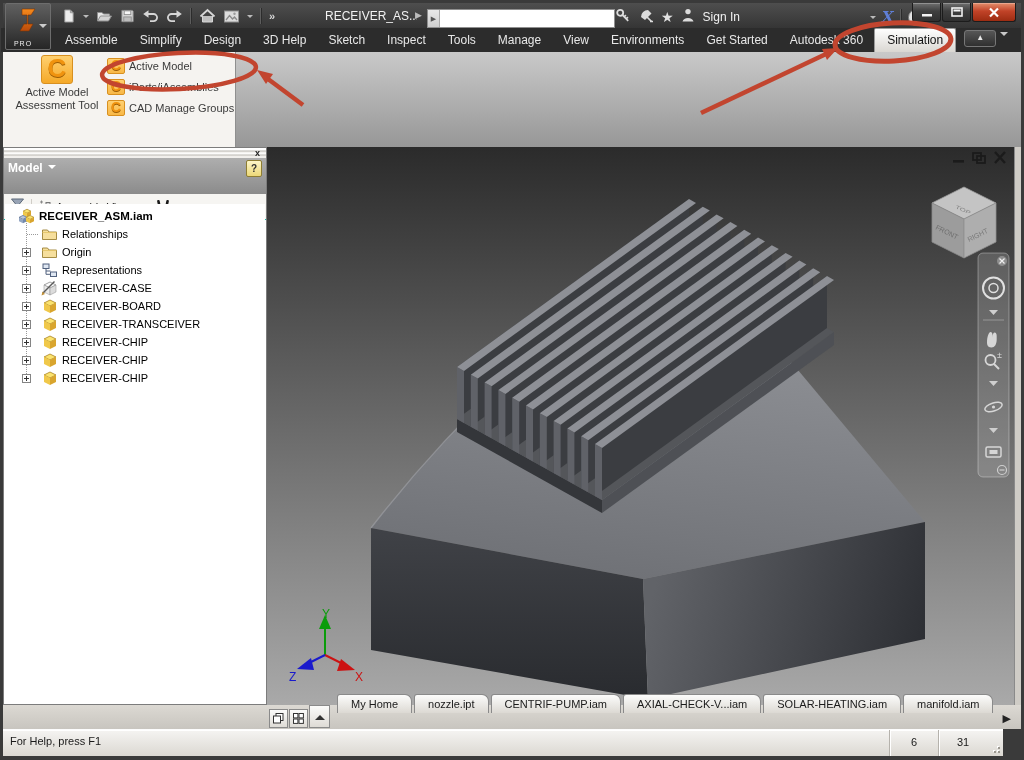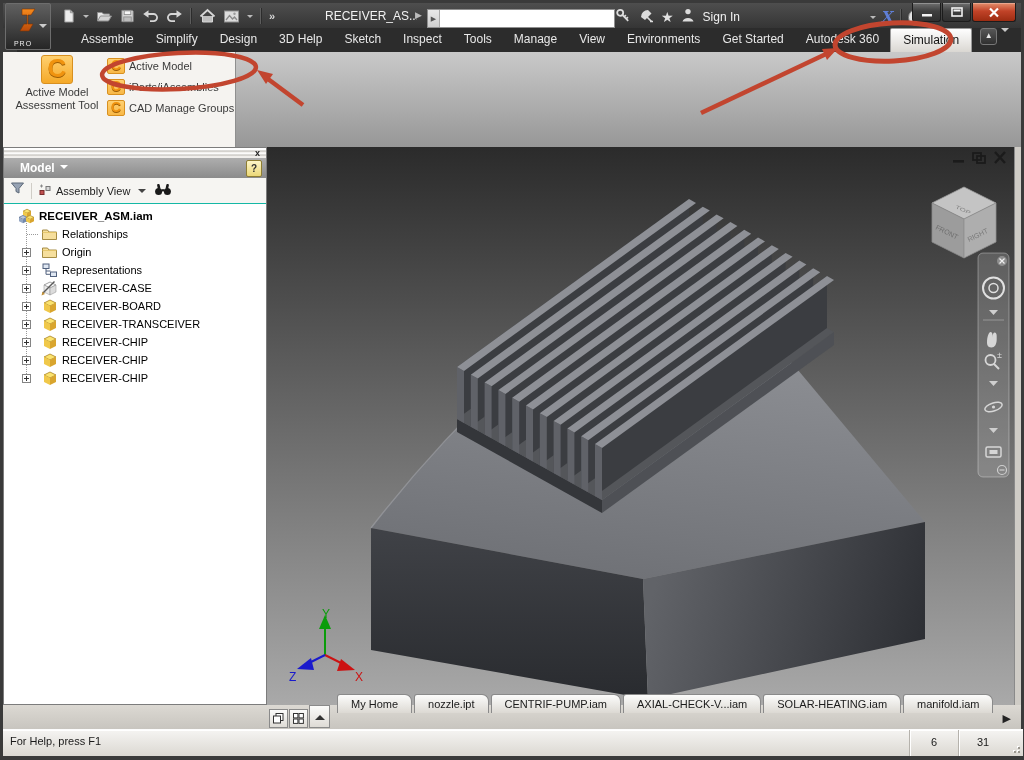--- a/index.html
+++ b/index.html
@@ -32,22 +32,22 @@
   .xlogo{font-family:"DejaVu Serif",serif;font-style:italic;font-weight:bold;font-size:15px;color:#5f7fd8;}
   .helpq{width:15px;height:15px;border-radius:50%;background:radial-gradient(#fdfdfd,#cfcfcf);
          border:1px solid #888;color:#333;font-size:11px;font-weight:bold;text-align:center;line-height:15px;}
   .winbtns{position:absolute;right:5px;top:0;display:flex;}
   .winbtn{height:18px;border:1px solid #1c1c1c;border-top:none;border-radius:0 0 3px 3px;
           background:linear-gradient(#707070,#3f3f3f 45%,#303030);display:flex;align-items:center;justify-content:center;
           margin-left:1px;box-shadow:inset 0 1px 0 rgba(255,255,255,.25);cursor:pointer;}
   .winbtn.min,.winbtn.max{width:27px;}
   .winbtn.close{width:42px;background:linear-gradient(#e48f6d,#c14328 45%,#9c2c12);}
   
-  .tabrow{position:absolute;left:17px;top:28px;right:3px;height:24px;background:#2c2c2c;
-          display:flex;align-items:flex-start;}
+  .tabrow{position:absolute;left:1px;top:28px;right:3px;height:24px;background:#2c2c2c;
+          display:flex;align-items:center;}
   .rtab{padding:4px 11px 5px;font-size:12px;color:#e8e8e8;cursor:pointer;white-space:nowrap;}
   .rtab.first{margin-left:53px;}
   .rtab.active{background:linear-gradient(#fefefe,#dad7d2);color:#111;border:1px solid #9a9a9a;border-bottom:none;
                border-radius:2px 2px 0 0;padding:4px 12px 5px;}
   .ribbonpill{margin-left:8px;margin-bottom:4px;width:30px;height:15px;background:linear-gradient(#565656,#303030);
               border:1px solid #777;border-radius:3px;color:#e8e8e8;font-size:8px;text-align:center;line-height:14px;cursor:pointer;}
   .pillcaret{margin:0 12px 8px 4px;width:0;height:0;border:4px solid transparent;border-top-color:#c8c8c8;cursor:pointer;}
   
   .ribbon{position:absolute;left:3px;top:52px;right:3px;height:95px;
           background:linear-gradient(#c9c9c9,#979797);}
@@ -65,22 +65,22 @@
              background:linear-gradient(#ffd070,#f5a928);border:1px solid #d89020;border-radius:3px;}
   .pfooter{position:absolute;left:0;bottom:0;width:100%;height:17px;background:linear-gradient(#f0eeea,#e1ded8);
            border-top:1px solid #cac7c1;text-align:center;font-size:11px;color:#4a4a4a;line-height:16px;}
   
   .main{position:absolute;left:3px;top:147px;right:3px;height:558px;background:#9a9a9a;}
   .browser{position:absolute;left:0;top:0;width:264px;height:558px;background:#fff;
            border:1px solid #7c7c7c;box-sizing:border-box;}
   .splitter{position:relative;height:10px;background:#f1efec;
             background-image:linear-gradient(#fff 2px,#b9b6b0 3px,#f1efec 4px,#fff 6px,#b9b6b0 7px,#f1efec 8px);}
   .splitx{position:absolute;right:6px;top:0px;font-size:9px;font-weight:bold;color:#222;cursor:pointer;}
-  .bheader{position:relative;height:20px;background:linear-gradient(#aeaeae,#8b8b8b);
-           color:#fff;font-size:12px;font-weight:bold;line-height:20px;padding-left:16px;}
+  .bheader{position:relative;height:36px;background:linear-gradient(#aeaeae,#8b8b8b);
+           color:#fff;font-size:12px;font-weight:bold;line-height:20px;padding-left:4px;}
   .bheader .hcaret{display:inline-block;width:0;height:0;border:4px solid transparent;border-top-color:#fff;margin-left:5px;vertical-align:middle;}
   .helpbadge{position:absolute;right:4px;top:2px;width:14px;height:15px;background:linear-gradient(#fdf6c8,#ecd878);
              border:1px solid #8e7d33;border-radius:2px;color:#333;font-weight:bold;font-size:10px;
              text-align:center;line-height:15px;cursor:pointer;}
   .btoolbar{height:25px;background:#f6f5f2;border-bottom:1px solid #14b8a6;display:flex;align-items:center;padding-left:6px;}
   .tsep{width:1px;height:16px;background:#d0cdc7;margin:0 6px;}
   .viewlabel{font-size:11px;color:#222;margin-left:4px;}
   .vcaret{width:0;height:0;border:4px solid transparent;border-top-color:#444;margin:4px 8px 0 8px;}
   .tree{position:absolute;left:1px;right:1px;top:56px;bottom:1px;background:#fff;overflow:hidden;padding-top:3px;}
   .vline{position:absolute;left:21px;top:15px;height:163px;border-left:1px dotted #9a9a9a;}
@@ -101,21 +101,21 @@
   .dwb{width:17px;height:17px;border:1px solid #8a8a8a;background:linear-gradient(#fbfbfa,#dedbd5);
        margin-right:1px;display:flex;align-items:center;justify-content:center;cursor:pointer;}
   .dwb.up{width:19px;height:21px;}
   .upcaret{width:0;height:0;border:5px solid transparent;border-bottom-color:#333;margin-bottom:4px;}
   .dtab{height:18px;line-height:18px;margin:0 1px 16px 1px;padding:0 13px;font-size:11px;color:#1a1a1a;
         background:linear-gradient(#fcfcfb,#dcd9d3);border:1px solid #8a8a8a;border-bottom:none;
         border-radius:3px 7px 0 0;cursor:pointer;white-space:nowrap;}
   .dtab.first{margin-left:6px;}
   .tabsright{position:absolute;right:10px;bottom:4px;color:#222;font-size:11px;cursor:pointer;}
   
-  .statusbar{position:absolute;left:3px;top:729px;right:1px;height:26px;
+  .statusbar{position:absolute;left:3px;top:729px;right:21px;height:26px;
              background:linear-gradient(#f5f4f2,#dbd8d2);border-top:1px solid #fdfdfd;box-shadow:inset 0 1px 0 #fff;}
   .shelp{position:absolute;left:7px;top:5px;font-size:11px;color:#1a1a1a;}
   .scells{position:absolute;right:16px;top:0;height:100%;display:flex;}
   .scell{width:48px;text-align:center;font-size:11px;color:#1a1a1a;line-height:25px;
          border-left:1px solid #b5b2ac;box-shadow:inset 1px 0 0 #fff;}
   .sgrip{position:absolute;right:3px;bottom:3px;width:10px;height:10px;}
   .sgrip i{position:absolute;width:2px;height:2px;background:#9a978f;box-shadow:-1px -1px 0 #fff;}
   
   .anno{position:absolute;left:0;top:0;width:1024px;height:760px;pointer-events:none;z-index:60;}
 </style>

